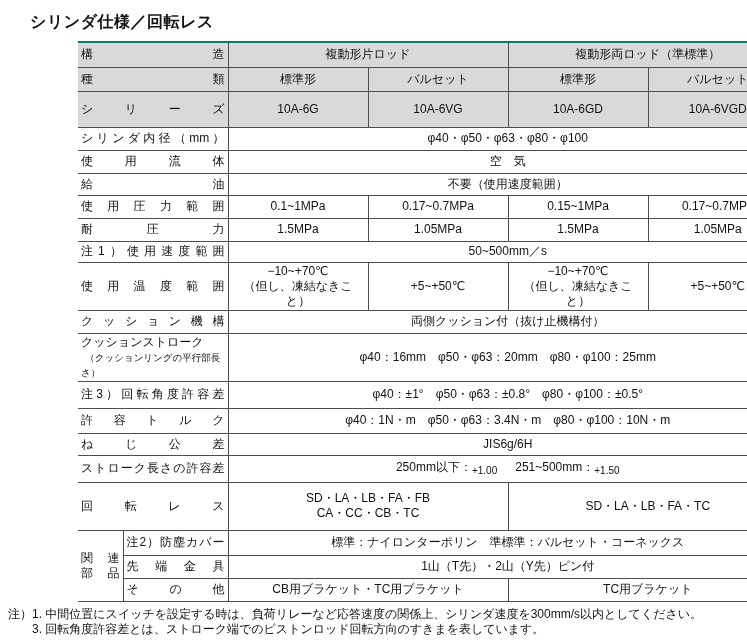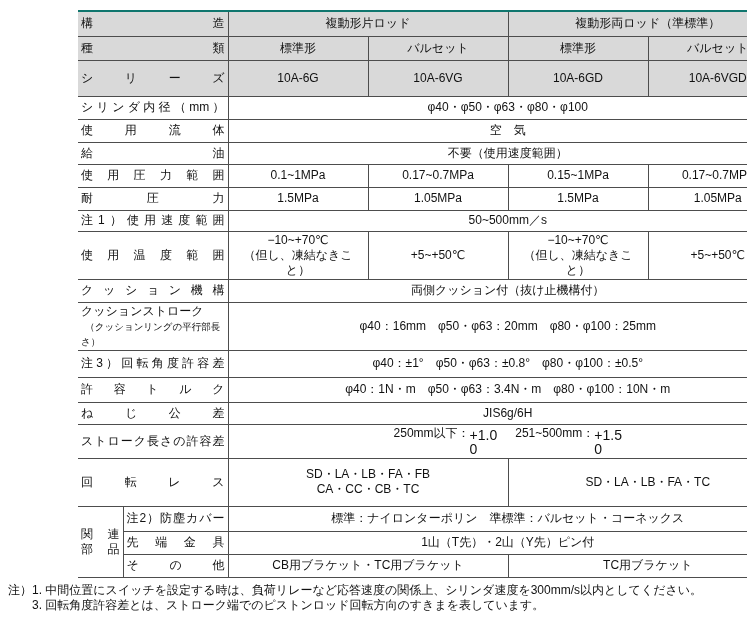--- a/index.html
+++ b/index.html
@@ -25,37 +25,38 @@
   }
   td.lbl{
     text-align:justify;text-align-last:justify;
     padding-left:5px;padding-right:5px;
   }
   .bl{border-left:1px solid #4d4d4d;}
   .hdr{background:#d9d9d9;}
   .small{font-size:9.5px;letter-spacing:0;}
   .two-line{line-height:1.2;}
   .tol{
-    display:inline-flex;flex-direction:column;align-items:flex-start;
-    font-size:14px;line-height:1.05;vertical-align:-3px;text-align:left;
+    display:inline-flex;flex-direction:row;align-items:flex-start;
+    font-size:10px;line-height:1.05;vertical-align:-3px;text-align:left;
   }
   .seg2{margin-left:18px;}
   .notes{
     display:flex;font-size:12px;line-height:1.26;margin-top:5px;
     margin-left:-22px; 
   }
   .notes .prefix{white-space:nowrap;flex:0 0 auto;}
   .notes .items{flex:1 1 auto;}
   .notes .items div{white-space:nowrap;}
 </style>
 </head>
 <body>
 
 <div class="page">
 
+  <div class="title">シリンダ仕様／回転レス</div>
 
   <table class="spec">
     <colgroup>
       <col style="width:45px">
         <col style="width:105px">
       <col style="width:140px">
         <col style="width:140px">
       <col style="width:140px">
         <col style="width:139px">
     </colgroup>

